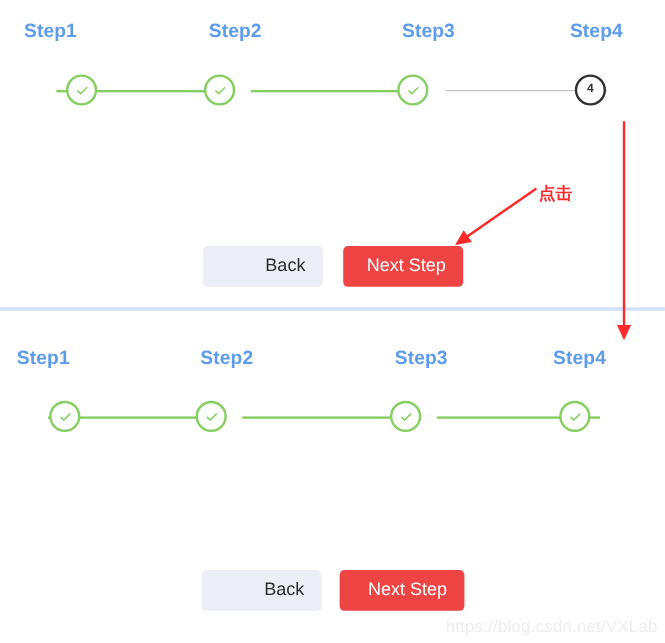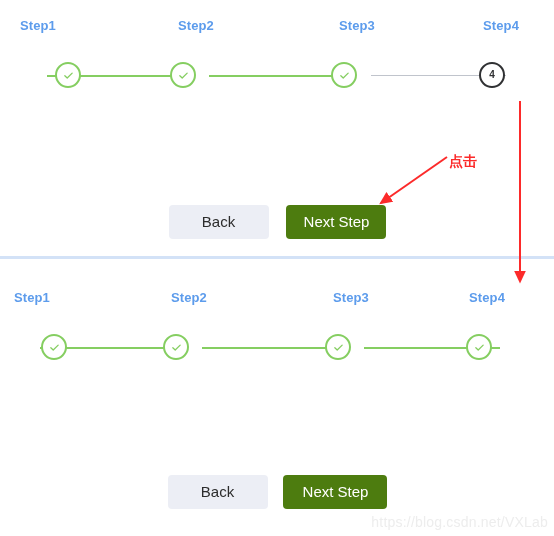--- a/index.html
+++ b/index.html
@@ -40,21 +40,21 @@
     width: 0;
     height: 80px;
   }
 
   .step-label {
     position: absolute;
     top: 0;
     left: 0;
     transform: translateX(-50%);
     white-space: nowrap;
-    font-size: 13px;
+    font-size: 16px;
     font-weight: bold;
     color: #5d9cec;
     letter-spacing: 0.1px;
   }
   .step-label.label-left { transform: none; left: -14px; }
   .step-label.label-right { transform: none; right: 0; left: auto; }
 
   .step-line {
     position: absolute;
     height: 2px;
@@ -119,28 +119,28 @@
     box-sizing: border-box;
     border: none;
     border-radius: 4px;
     font-size: 15px;
     font-family: "Liberation Sans", "DejaVu Sans", sans-serif;
     cursor: pointer;
     height: 34px;
     padding: 0 14px;
     min-width: 100px;
     line-height: 34px;
-    text-align: center;
+    text-align: right;
   }
   .btn-default {
     background: #eceef5;
     color: #2c2c2c;
   }
   .btn-primary {
-    background: #4d7c0f;
+    background: #ef4444;
     color: #ffffff;
     padding-left: 16px;
   }
   .btn-row-2 .btn-primary { min-width: 104px; }
 
   
   .divider {
     position: absolute;
     left: 0;
     top: 256px;

